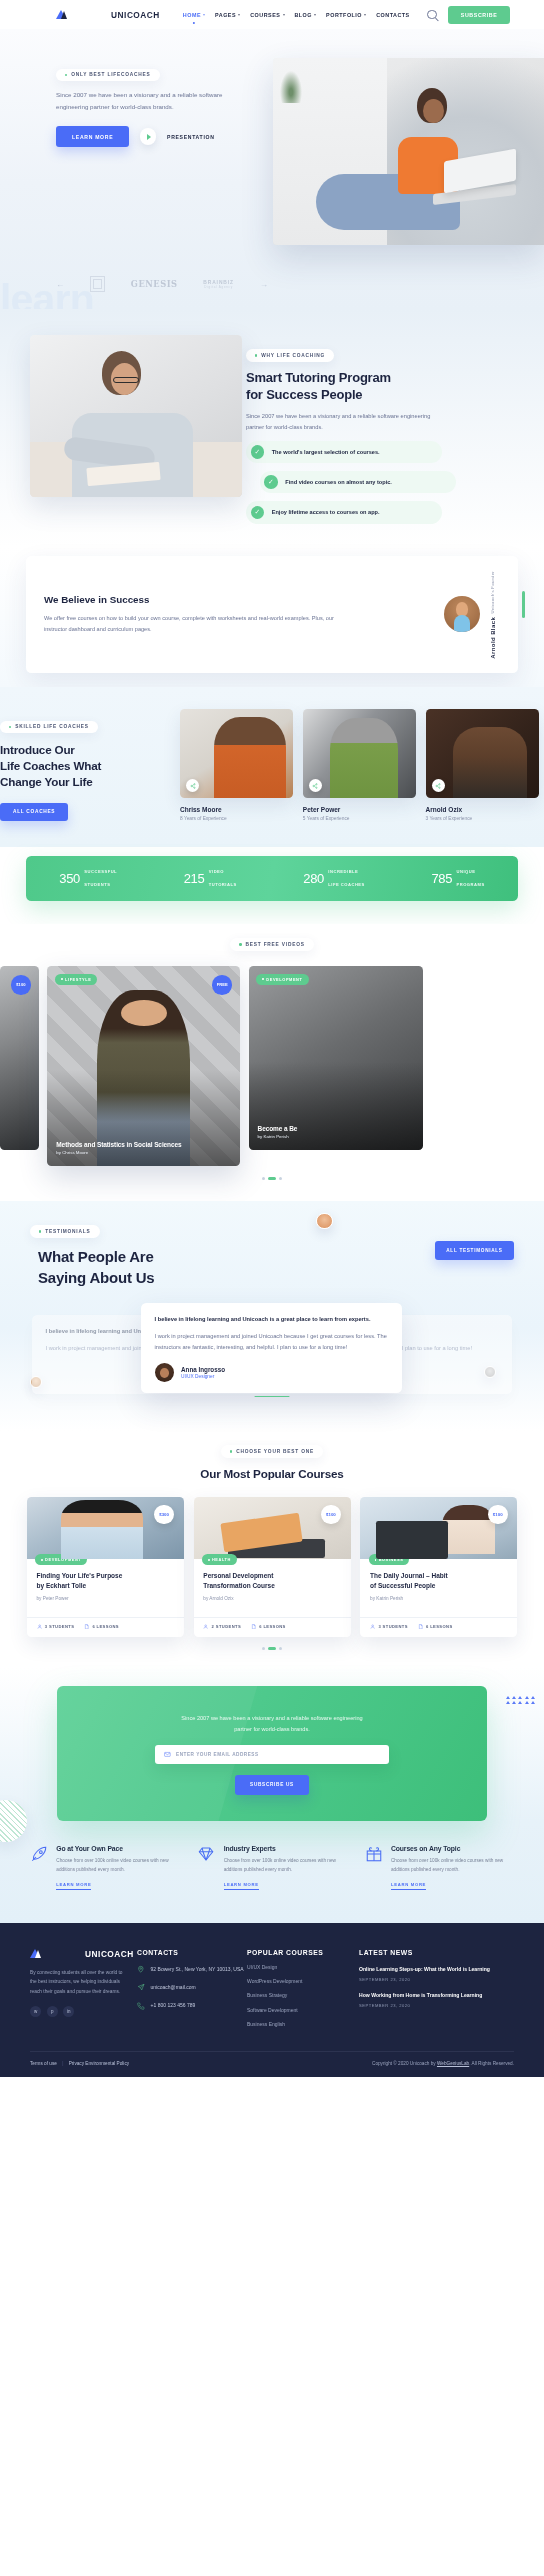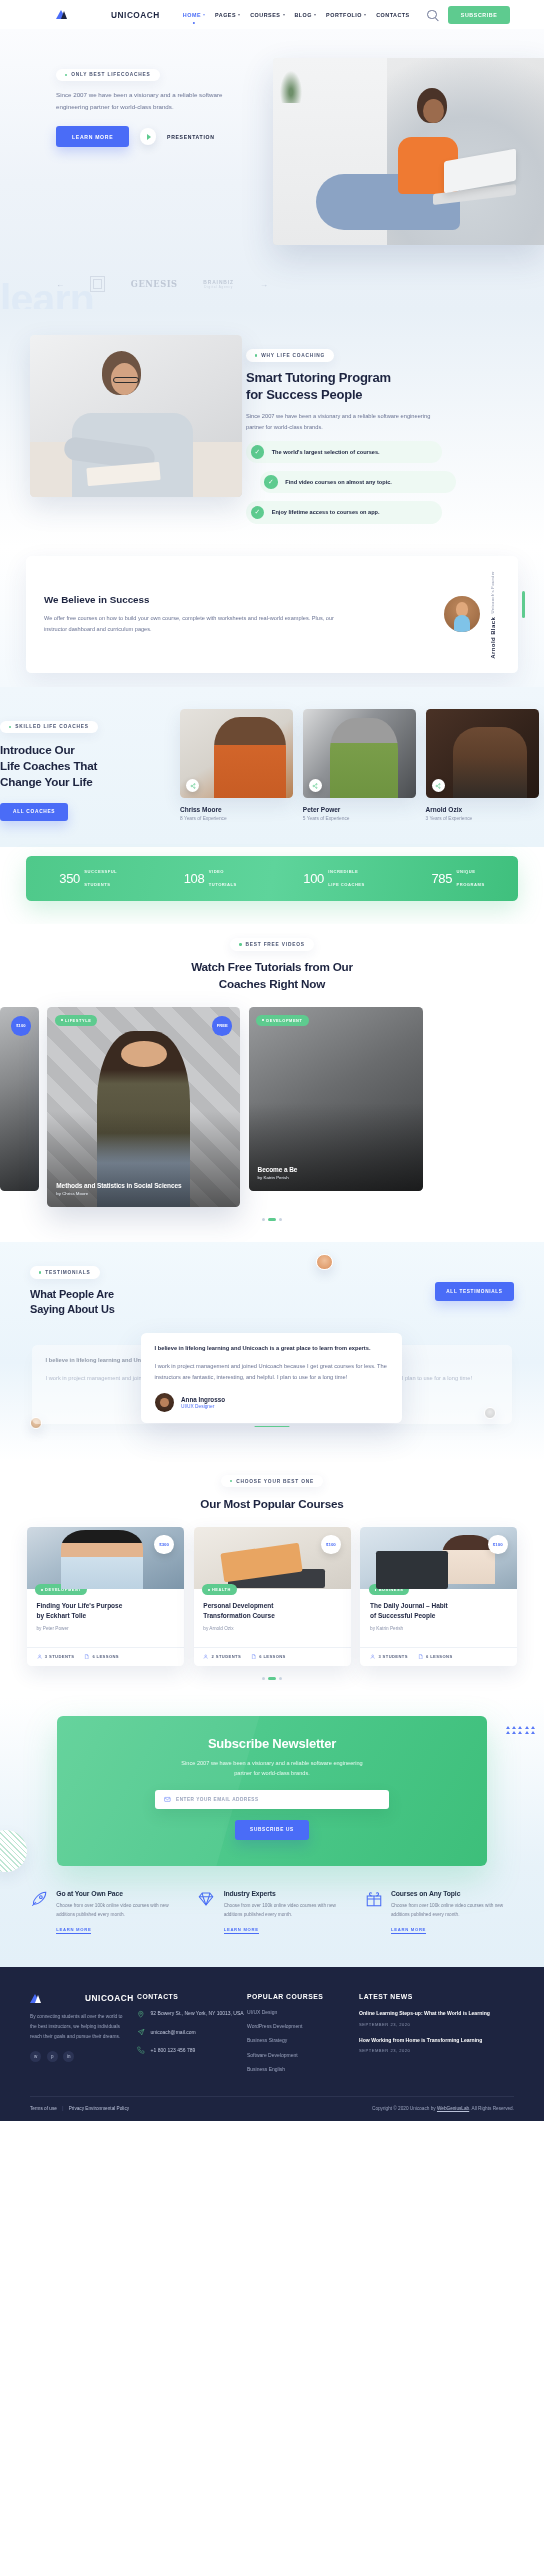--- a/index.html
+++ b/index.html
@@ -142,21 +142,21 @@
   .tag .d { width:1.8px;height:1.8px;border-radius:50%;background:#fff;}
   .price-bubble { position:absolute; top:9px; right:8.3px; width:19.6px;height:19.6px;border-radius:50%;background:#4a6cf7;color:#fff;font-size:4.1px;font-weight:700;display:flex;align-items:center;justify-content:center;}
   .vid-caption { position:absolute; left:9px; bottom:10.6px; right:9px; text-align:left;}
   .vid-caption b { display:block; font-size:6.5px; font-weight:700; color:#fff; letter-spacing:-0.1px;}
   .vid-caption span { display:block; margin-top:2.3px; font-size:4.4px; color:#e9eef5;}
   .vid-shade { position:absolute; inset:0; background:linear-gradient(180deg,rgba(0,0,0,0) 52%,rgba(0,0,0,.55) 100%);}
 
   
   .testi { position:relative; background:linear-gradient(180deg,#f2f9fd 0%, #eaf4fb 55%, #ffffff 100%); padding:21px 0 30px;}
   .testi-head { display:flex; align-items:flex-start; padding:0 30px;}
-  .testi-head h2 { font-size:11px; line-height:1.4; font-weight:700; margin-top:8.3px; letter-spacing:-0.2px;}
+  .testi-head h2 { font-size:15px; line-height:1.4; font-weight:700; margin-top:8.3px; letter-spacing:-0.2px;margin-left:8px;}
   .btn-testi { margin-left:auto; margin-top:19.6px; background:#4a6cf7; color:#fff; font-size:4.7px; font-weight:700; letter-spacing:0.7px; padding:6.8px 11.3px; border-radius:3px; border:none; cursor:pointer; box-shadow:0 5.3px 12px rgba(74,108,247,.25);}
   .av-float { position:absolute; border-radius:50%; overflow:hidden; box-shadow:0 4.5px 12px rgba(40,60,110,.14); border:1.5px solid #fff;}
   .av1 { width:16.6px;height:16.6px; left:316px; top:12px; background:radial-gradient(circle at 50% 40%,#f0c09a,#d98f5c);}
   .av2 { width:12px;height:12px; left:30px; top:175px; background:radial-gradient(circle at 50% 40%,#f2d1b2,#c9a07a);}
   .av3 { width:12px;height:12px; left:484px; top:165px; background:radial-gradient(circle at 50% 40%,#d8d9da,#a7a8aa);}
   .testi-stage { position:relative; margin-top:15px; height:98px;}
   .t-card { position:absolute; background:#fff; border-radius:5.3px; padding:10.6px 13.6px;}
   .t-back { left:32px; right:32px; top:12px; box-shadow:0 7.6px 19.6px rgba(40,60,110,.06); opacity:.45; height:79px;}
   .t-front { left:141px; width:261px; top:0; box-shadow:0 12px 30px rgba(40,60,110,.14); z-index:5;}
   .t-quote-bold { font-size:5.7px; font-weight:700; line-height:2; color:#1d2440;}
@@ -378,21 +378,21 @@
   </div>
 
   <div class="coaches">
     <div class="coaches-left">
       <div class="pill">
           <span class="dot"></span>
           <span>SKILLED LIFE COACHES</span>
         </div>
       <h2 class="coach-title">
         <span>Introduce Our</span><br>
-        <span>Life Coaches That</span><br>
+        <span>Life Coaches What</span><br>
         <span>Change Your Life</span>
       </h2>
       <button class="btn-coaches">ALL COACHES</button>
     </div>
     <div class="coach-cards">
       <div class="coach-card">
         <div class="coach-photo cp1">
           <div class="share-badge">
               <svg viewBox="0 0 24 24" fill="none" stroke="#5ecb8f" stroke-width="2.4">
                 <circle cx="18" cy="5" r="2.6"></circle>
@@ -445,43 +445,39 @@
       <i></i>
   </div>
 
   <div class="stats-wrap">
     <div class="stats">
       <div class="stat">
         <b>350</b>
         <span><span>SUCCESSFUL</span><br><span>STUDENTS</span></span>
       </div>
       <div class="stat">
-        <b>108</b>
+        <b>215</b>
         <span><span>VIDEO</span><br><span>TUTORIALS</span></span>
       </div>
       <div class="stat">
-        <b>100</b>
+        <b>280</b>
         <span><span>INCREDIBLE</span><br><span>LIFE COACHES</span></span>
       </div>
       <div class="stat">
         <b>785</b>
         <span><span>UNIQUE</span><br><span>PROGRAMS</span></span>
       </div>
     </div>
   </div>
 
   <div class="videos">
     <div class="pill">
         <span class="dot"></span>
         <span>BEST FREE VIDEOS</span>
       </div>
-    <h2 class="center-title">
-      <span>Watch Free Tutorials from Our</span><br>
-      <span>Coaches Right Now</span>
-    </h2>
     <div class="video-row">
       <div class="video-card vc-side vid-bg1">
         <div class="price-bubble">$100</div>
       </div>
       <div class="video-card vc-main vid-bg2">
         <div class="vid-person"></div>
         <div class="vid-face"></div>
         <div class="vid-shade"></div>
         <div class="tag">
             <span class="d"></span>
@@ -668,21 +664,20 @@
         <i></i>
         <i></i>
         <i></i>
         <i></i>
         <i></i>
         <i></i>
         <i></i>
         <i></i>
     </div>
     <div class="news">
-      <h2>Subscribe Newsletter</h2>
       <p>Since 2007 we have been a visionary and a reliable software engineering partner for world-class brands.</p>
       <div class="news-field">
         <svg viewBox="0 0 24 24">
             <rect x="2" y="5" width="20" height="14" rx="2"></rect>
             <path d="M3 7l9 6 9-6"></path>
           </svg>
         <input type="text" value="" placeholder="ENTER YOUR EMAIL ADDRESS" style="">
       </div>
       <button class="btn-news">SUBSCRIBE US</button>
     </div>

